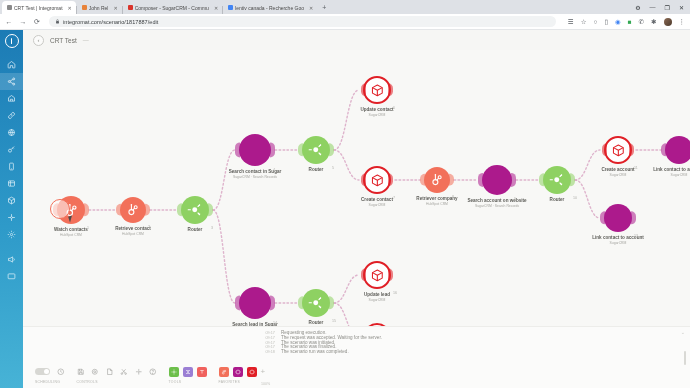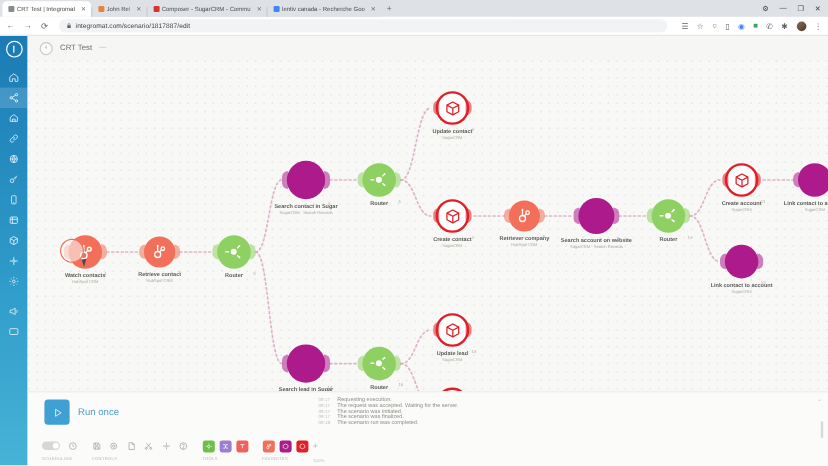--- a/index.html
+++ b/index.html
@@ -630,28 +630,20 @@
             </div>
             <span class="badge-n" style="left: 30px; top: 30px;">16</span>
           </div>
           <div class="node" style="left: 354px; top: 287px;">
             <div class="bubble ring" style="width: 28px; height: 28px; border: 2.94px solid rgb(224, 31, 38); background: rgb(255, 255, 255);"></div>
           </div>
         </div>
 
       <div class="bottombar">
         <div class="bb-left">
-          <div class="runonce">
-            <div class="playbtn">
-              <svg viewBox="0 0 24 24" fill="none" stroke="#ffffff" stroke-width="1.6">
-                  <path d="M8 5l11 7-11 7z"></path>
-                </svg>
-            </div>
-            <div class="runtext">Run once</div>
-          </div>
 
           <div class="bb-row">
             <div class="bb-group">
               <div class="bb-group-icons">
                 <div class="bb-toggle"></div>
                 <span class="bb-ico">
                   <svg viewBox="0 0 24 24" fill="none" stroke="#9a9a95" stroke-width="1.8">
                       <circle cx="12" cy="12" r="9"></circle>
                       <path d="M12 7v5l3 2"></path>
                     </svg>

